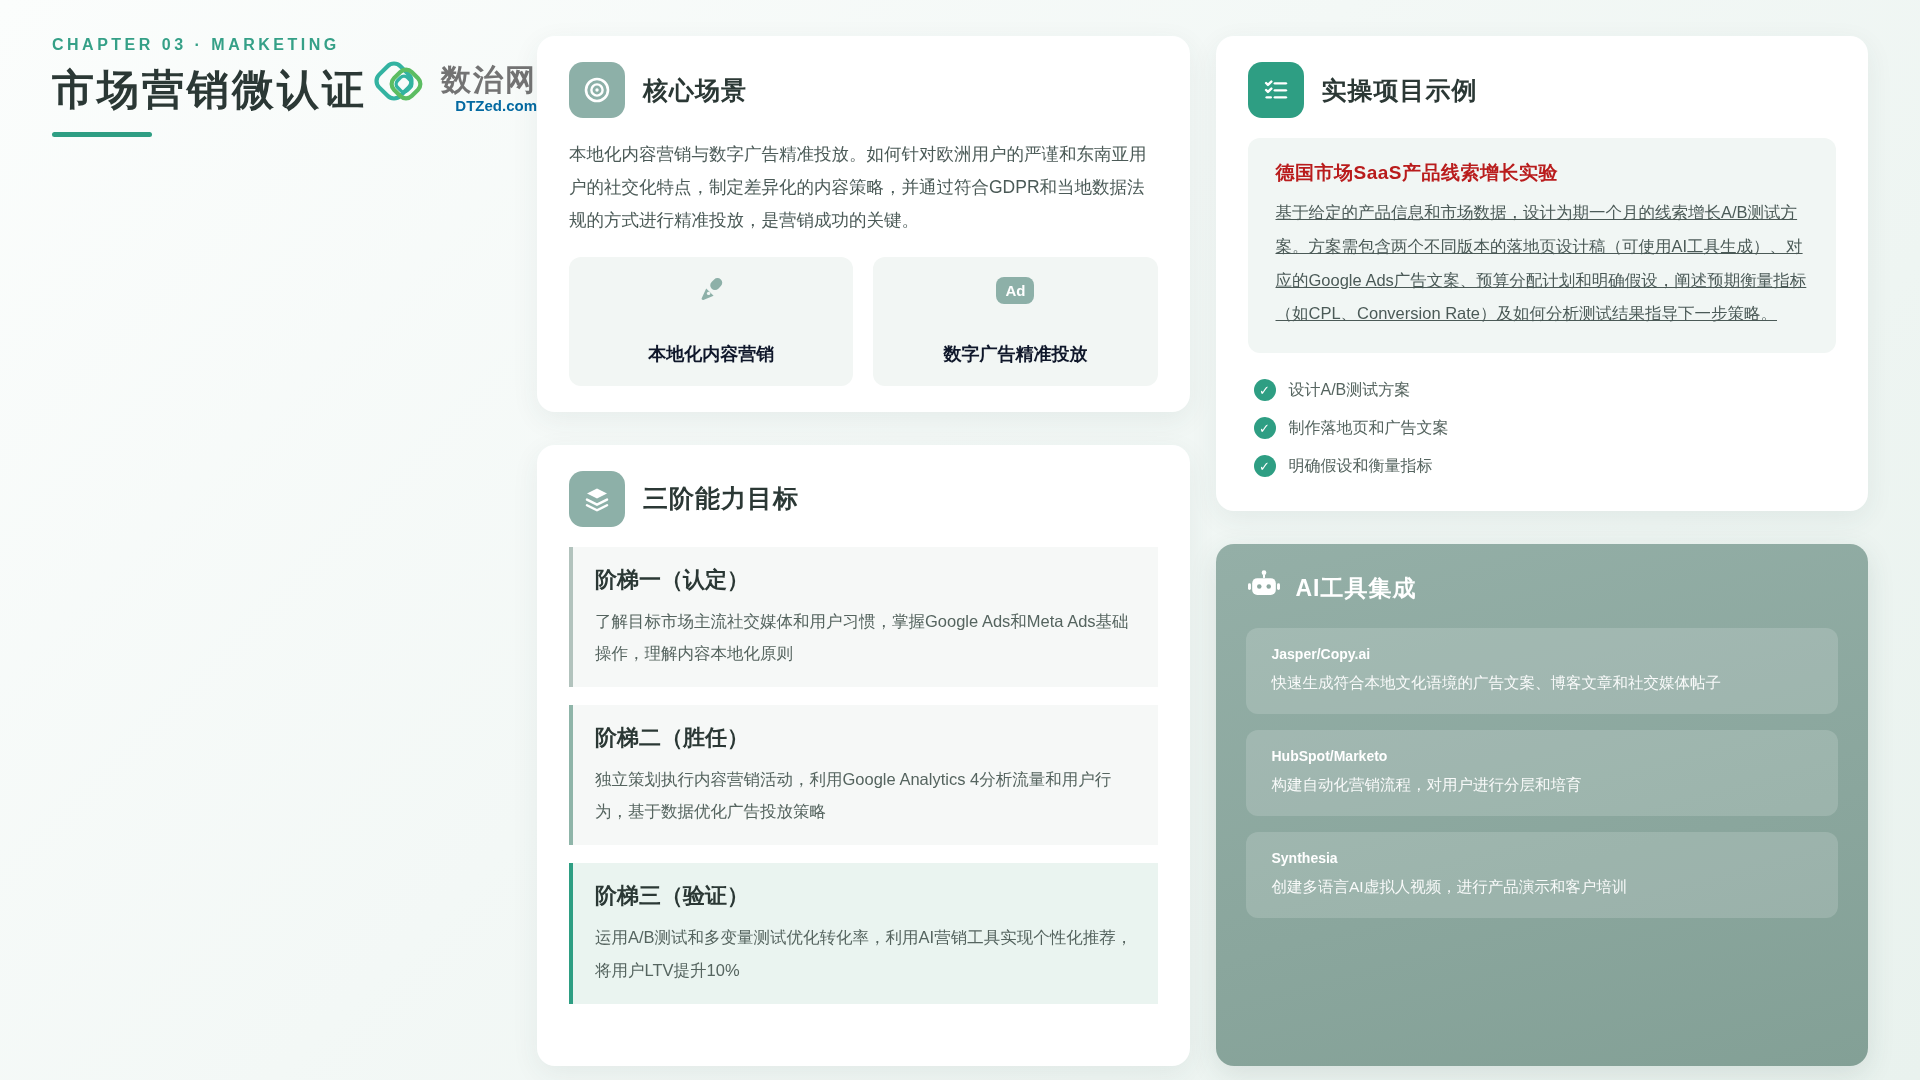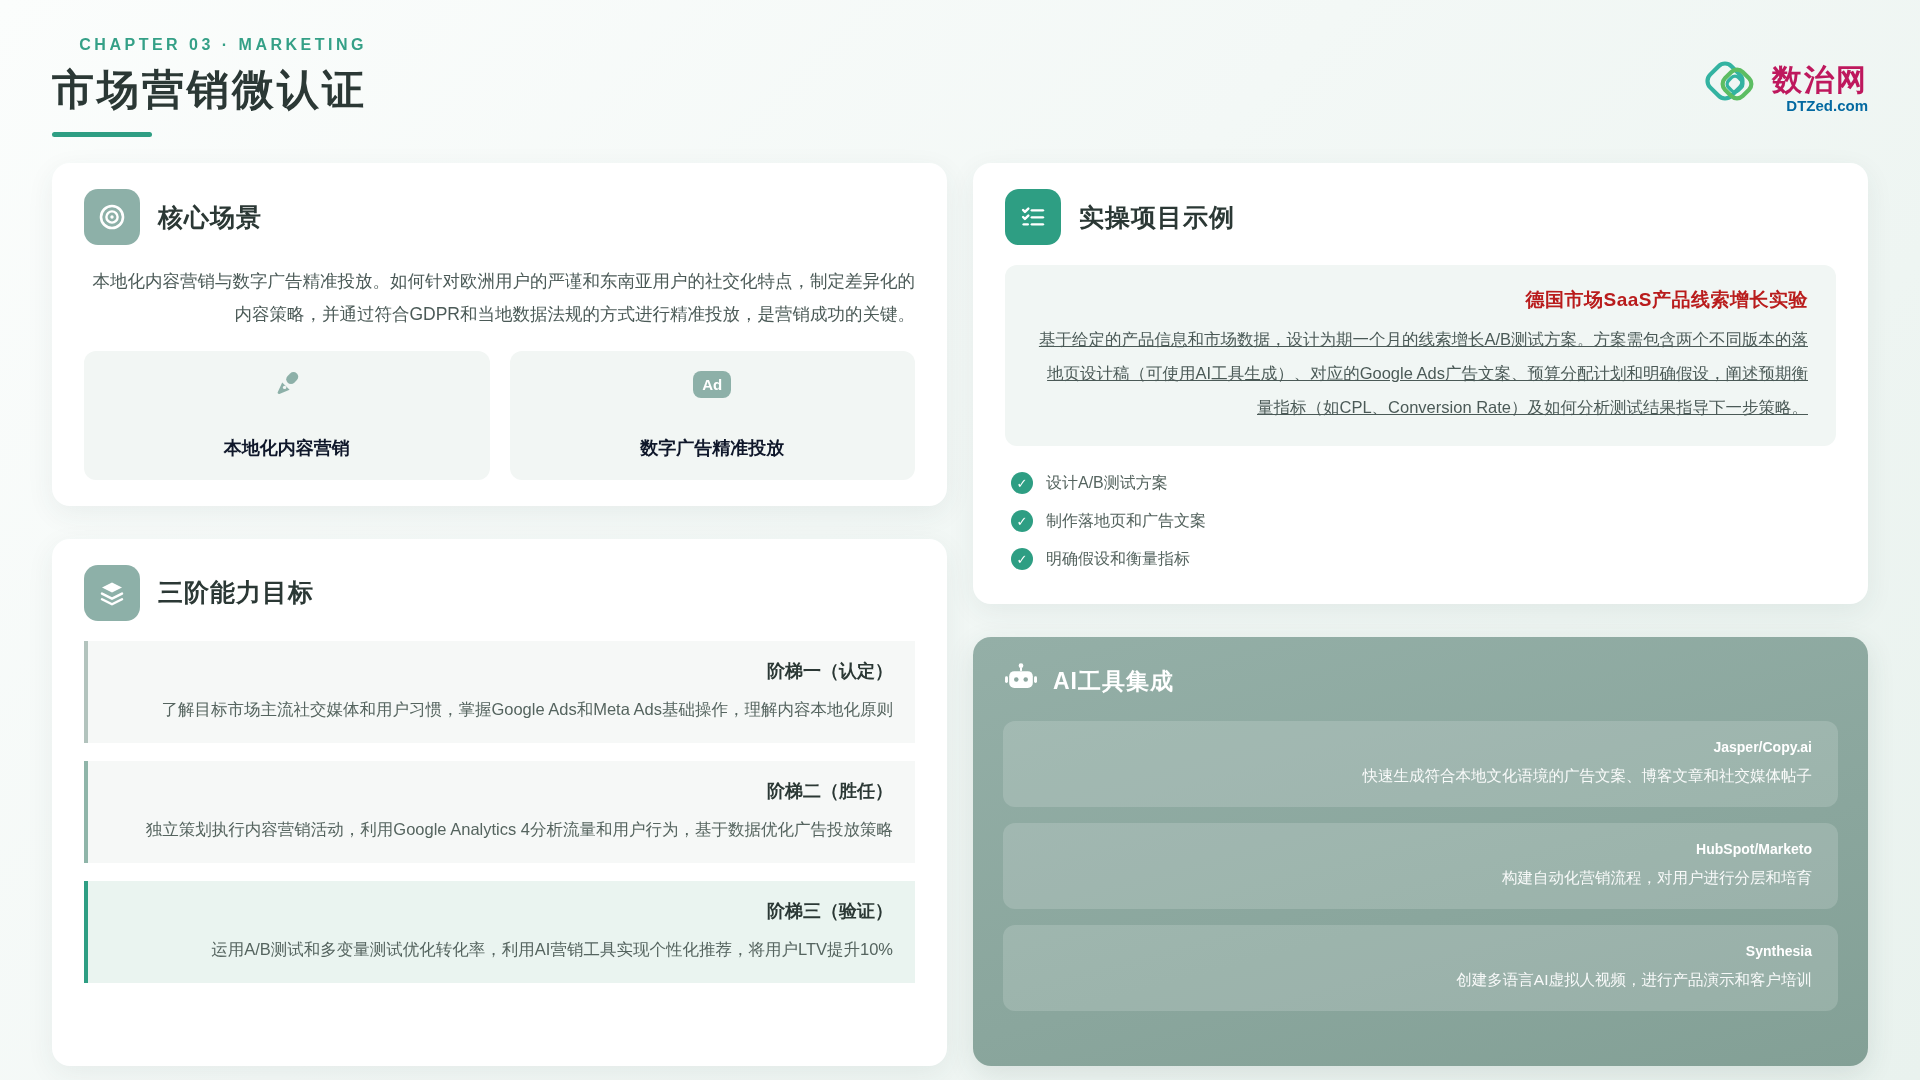--- a/index.html
+++ b/index.html
@@ -2,30 +2,30 @@
 <html><head>
 <meta charset="utf-8">
 <style>
   * { margin:0; padding:0; box-sizing:border-box; }
   html,body { width:1920px; height:1080px; overflow:hidden; }
   body {
     font-family:"Liberation Sans","DejaVu Sans",sans-serif;
     background:linear-gradient(135deg,#fbfdfc 0%,#f3f8f6 45%,#e9f2ee 100%);
     color:#2d3a37;
   }
-  .page { width:100%; height:100%; padding:36px 52px 14px; display:flex; flex-direction:column;text-align:right; }
+  .page { width:100%; height:100%; padding:36px 52px 14px; display:flex; flex-direction:row; }
 
   
   .hdr { display:flex; justify-content:space-between; align-items:flex-start; margin-bottom:26px; }
   .chapter { color:#35a087; font-weight:bold; font-size:16px; letter-spacing:3.5px; margin-bottom:8px; }
   .page-title { font-size:42px; font-weight:bold; color:#2b3835; letter-spacing:3px; }
   .title-underline { width:100px; height:5px; background:#2e9e83; border-radius:3px; margin-top:14px; }
   .logo { display:flex; align-items:center; gap:8px; margin-top:18px; cursor:pointer; }
   .logo-text { display:flex; flex-direction:column; align-items:flex-end; line-height:1; }
-  .logo-name { font-size:30px; font-weight:bold; color:#be185d; letter-spacing:2px; }
+  .logo-name { font-size:30px; font-weight:bold; color:#737373; letter-spacing:2px; }
   .logo-domain { font-size:15px; font-weight:bold; color:#0369a1; margin-top:3px; }
 
   
   .cols { flex:1; display:grid; grid-template-columns:1fr 1fr; gap:26px; min-height:0; }
   .col { display:flex; flex-direction:column; gap:33px; min-height:0; }
   .card {
     background:#ffffff; border-radius:18px; padding:26px 32px;
     box-shadow:0 8px 28px rgba(45,75,65,0.07);
   }
   .card-hdr { display:flex; align-items:center; gap:18px; margin-bottom:20px; }
@@ -44,21 +44,21 @@
   .tag-icon { height:32px; display:flex; align-items:center; justify-content:center; }
   .ad-chip { background:#8db0a8; color:#fff; font-weight:bold; font-size:15px; border-radius:8px; padding:5px 9px; }
   .tag-label { font-size:18px; font-weight:bold; color:#0f172a;margin-top:21px; }
 
   
   .stages-card { flex:1; min-height:0; }
   .stage { padding:18px 22px; margin-bottom:18px; background:#f6f8f7; border-left:4px solid #b2c3bd; }
   .stage:last-child { margin-bottom:0; }
   .stage-2 { border-left-color:#8fb5a9; }
   .stage-3 { background:#eaf4f0; border-left-color:#2e9e83; }
-  .stage-name { font-size:18px; font-weight:bold; color:#2b3835; margin-bottom:10px;font-family:Liberation Serif, serif; }
+  .stage-name { font-size:22px; font-weight:bold; color:#2b3835; margin-bottom:10px;font-family:Liberation Serif, serif; }
   .stage-desc { font-size:16.5px; line-height:1.95; color:#55645f; }
 
   
   .case-panel { background:#f1f6f4; border-radius:12px; padding:22px 28px; margin-bottom:18px; }
   .case-title { font-size:19px; font-weight:bold; color:#b91c1c; margin-bottom:10px; letter-spacing:0.5px; }
   .case-desc { font-size:16.5px; line-height:2.05; color:#4b5a57;text-decoration:underline; }
   .check-row { display:flex; align-items:center; gap:13px; padding:8px 6px; }
   .check-circle {
     width:22px; height:22px; border-radius:50%; background:#2e9e83; color:#fff;
     display:flex; align-items:center; justify-content:center; font-size:13px; font-weight:bold; flex:0 0 auto;

